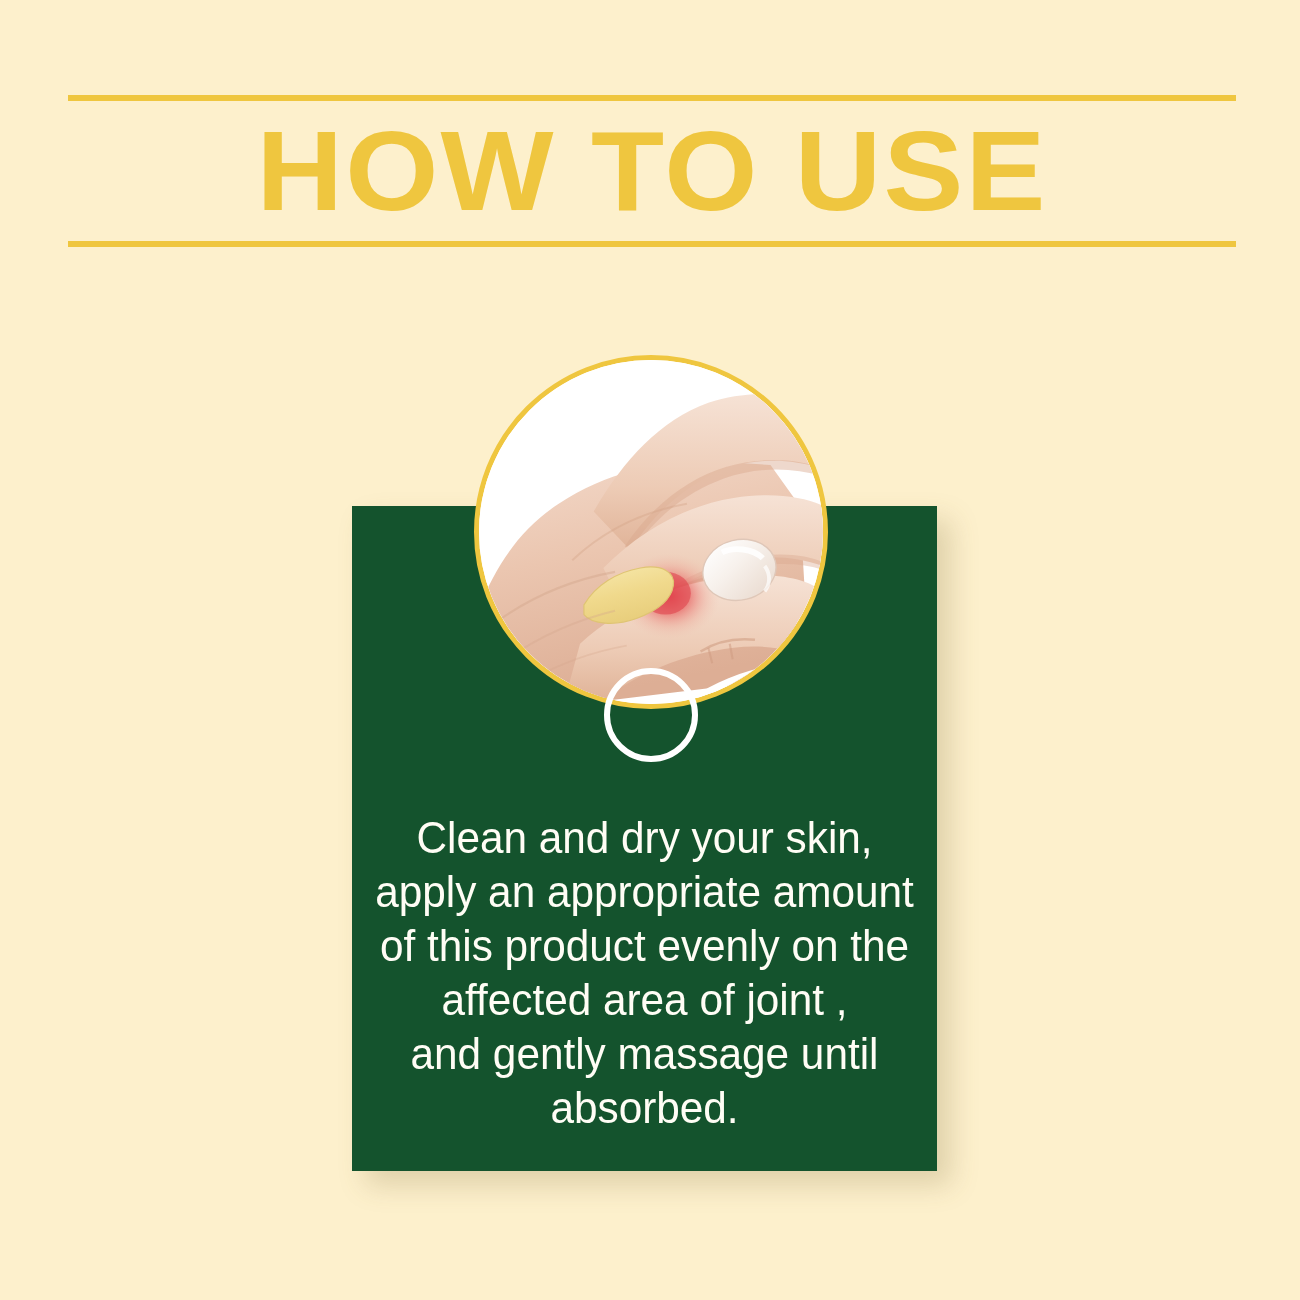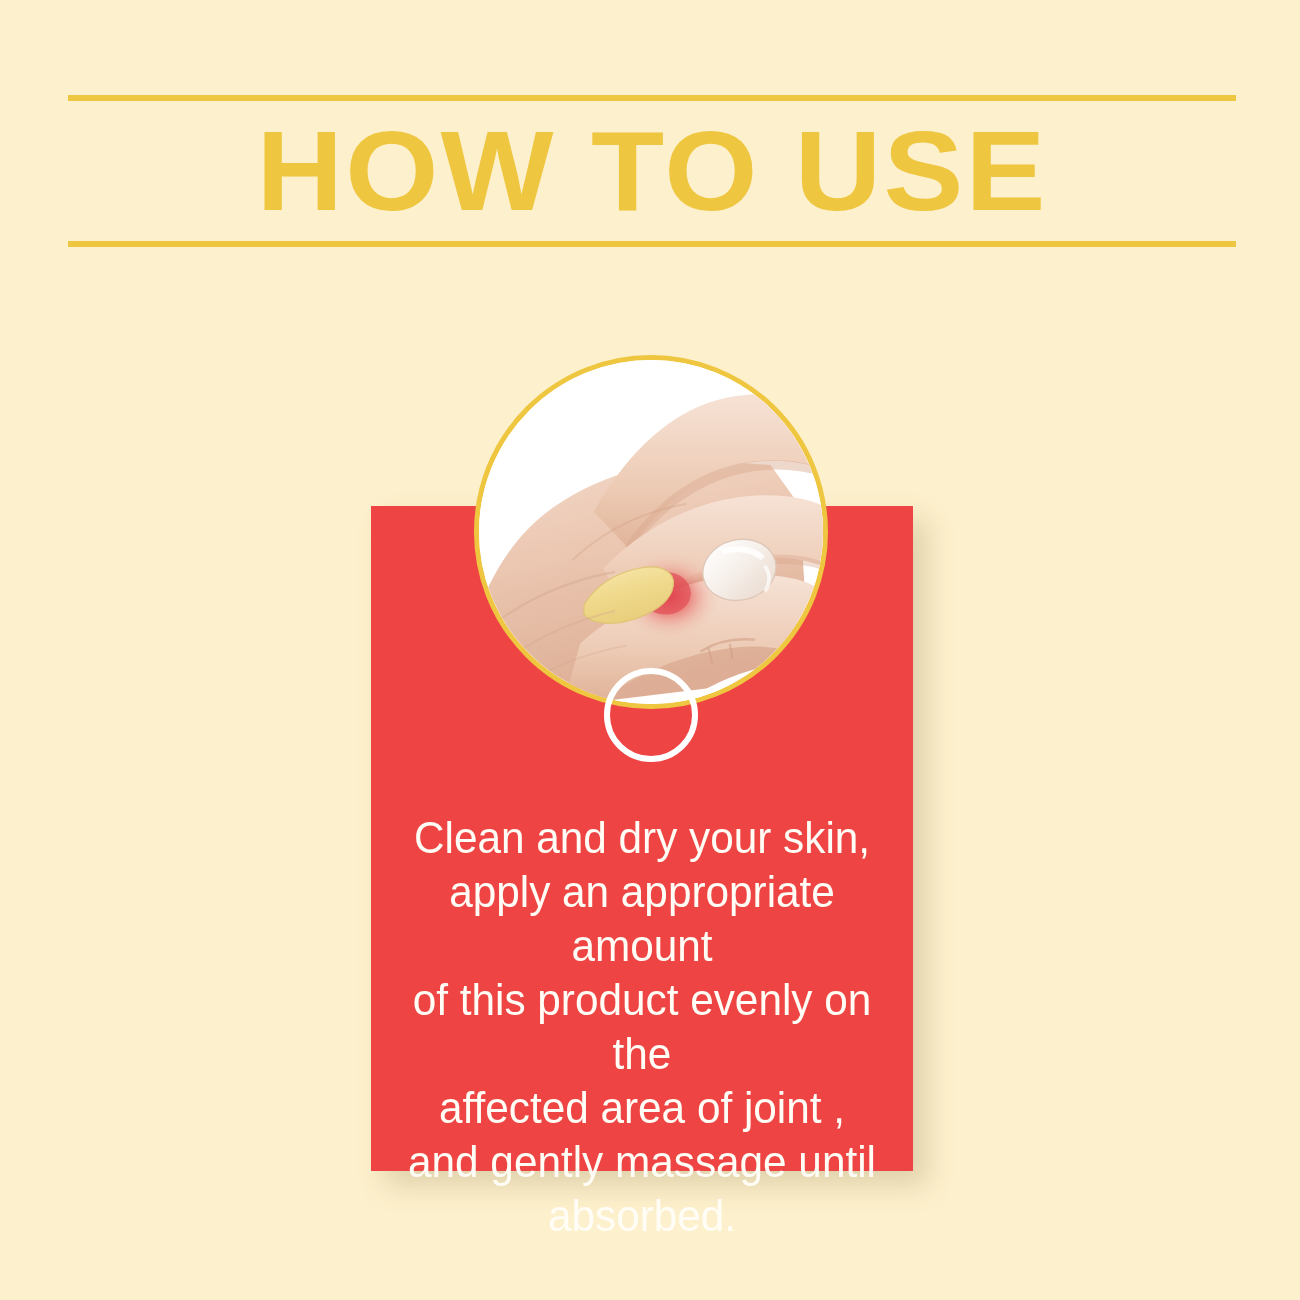--- a/index.html
+++ b/index.html
@@ -52,26 +52,25 @@
     transform-origin: center center;
     transform: translateY(-50%) scaleX(1.06);
     white-space: nowrap;
   }
 
   
   #instruction-card {
     position: absolute;
     left: 352px;
     top: 506px;
-    width: 542px;
+    width: 585px;
     height: 665px;
-    background: #ef4444;
+    background: #14532d;
     box-shadow: 14px 14px 26px rgba(120,100,50,0.22);
     z-index: 1;
-    margin-left: 19px;
   }
 
   #instruction-text {
     position: absolute;
     left: 0;
     right: 0;
     top: 305px;
     text-align: center;
     color: #FFFDF5;
     font-family: "Liberation Sans", sans-serif;

